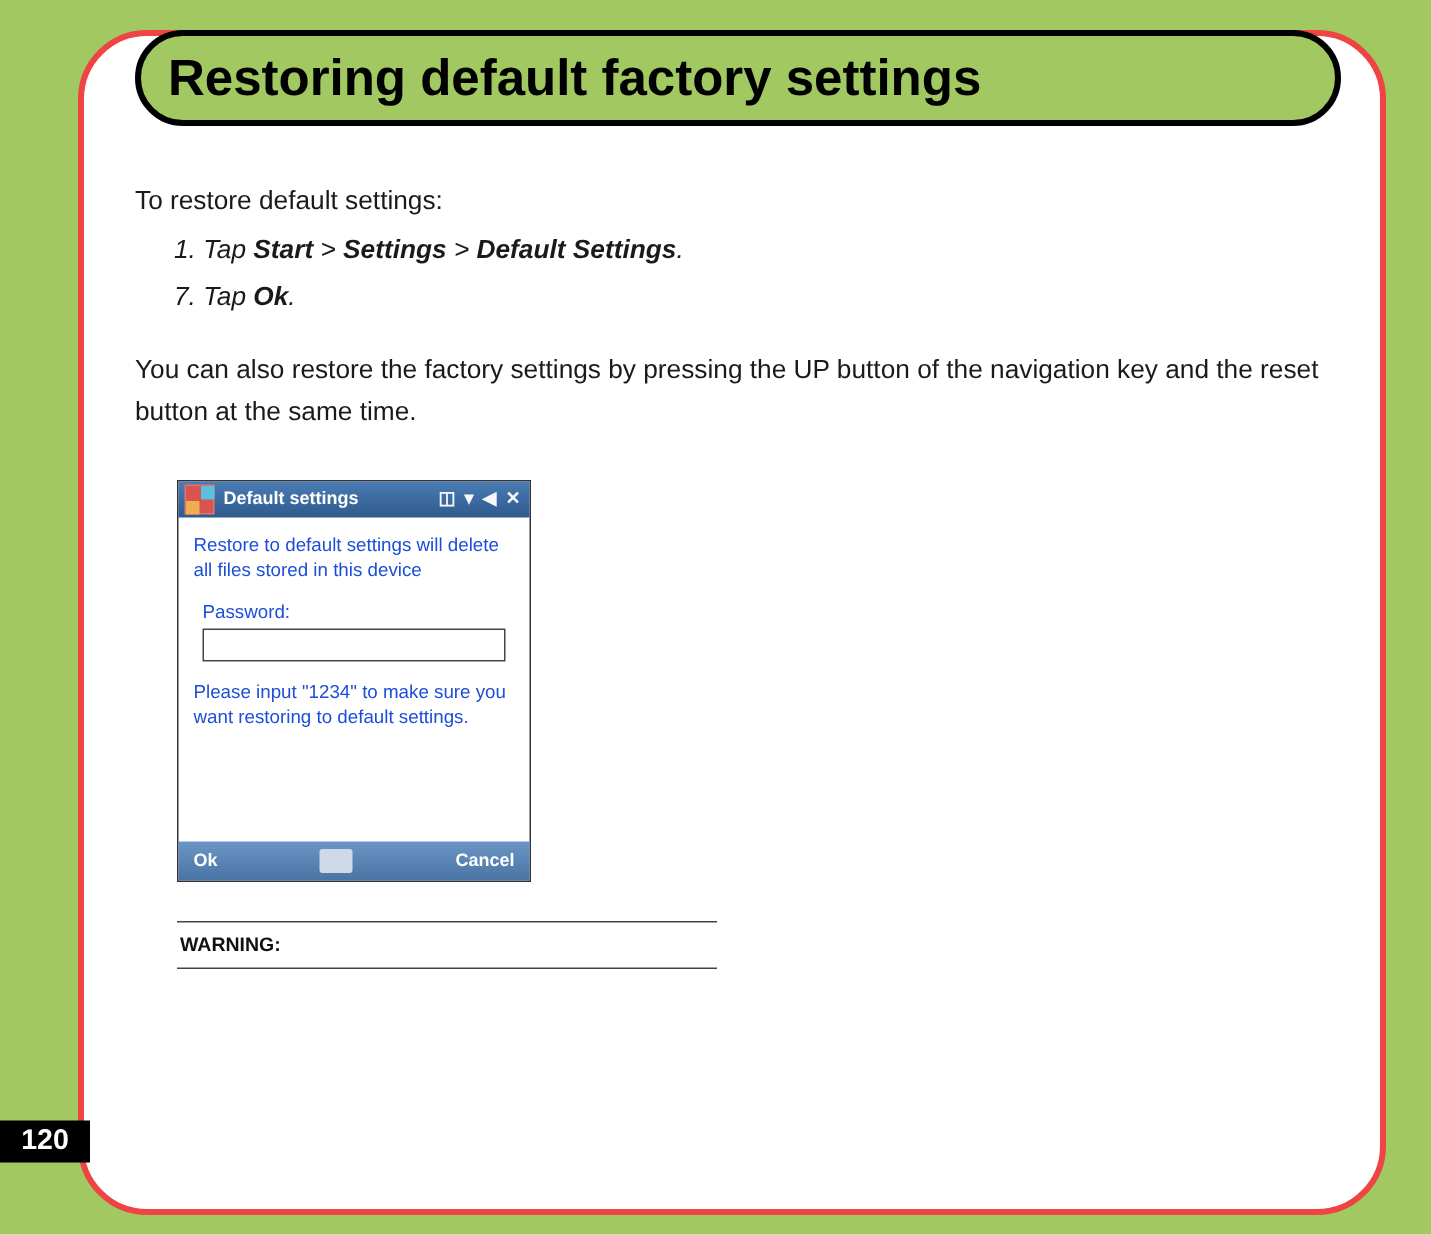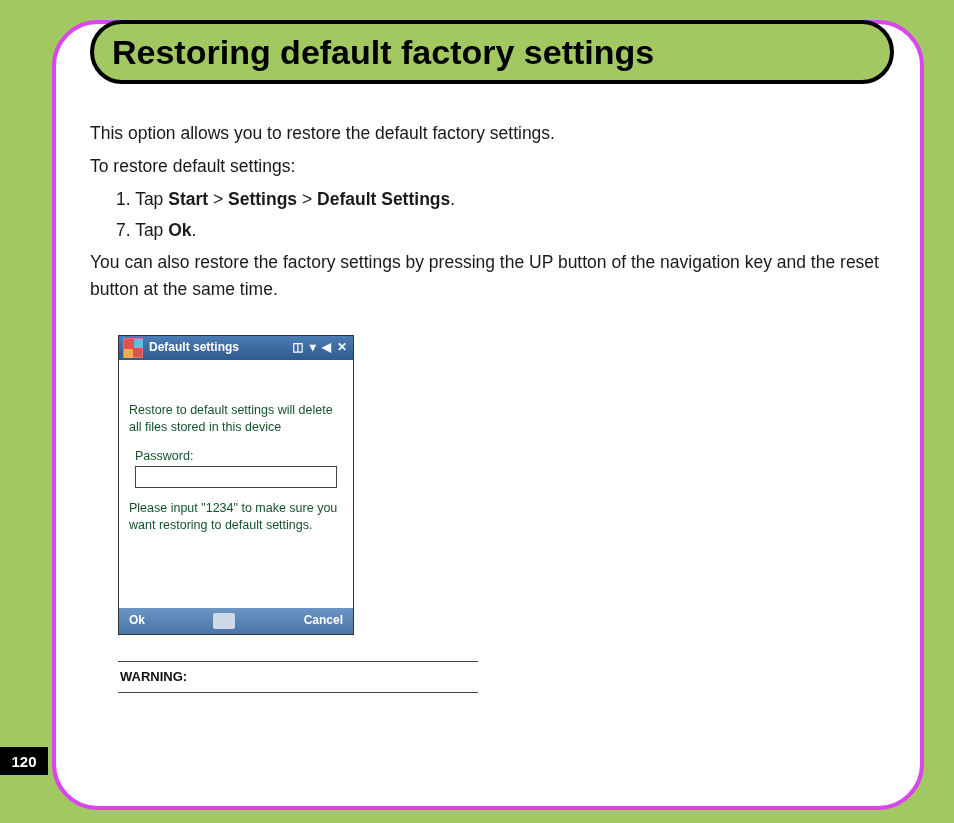--- a/index.html
+++ b/index.html
@@ -10,21 +10,21 @@
     position: relative;
     overflow: hidden;
   }
   .page-card {
     position: absolute;
     left: 52px;
     top: 20px;
     width: 872px;
     height: 790px;
     background: #fff;
-    border: 4px solid #d946ef;
+    border: 4px solid #ef4444;
     border-radius: 46px;
   }
   .title-pill {
     position: absolute;
     left: 34px;
     top: -4px;
     width: 804px;
     height: 64px;
     background: #a2c861;
     border: 4px solid #000;
@@ -41,21 +41,21 @@
   .content {
     position: absolute;
     left: 34px;
     top: 96px;
     width: 804px;
     color: #1a1a1a;
     font-size: 17.5px;
     line-height: 1.55;
   }
   .content p { margin: 0 0 6px 0; }
-  .content .steps { margin: 4px 0 4px 26px; }
+  .content .steps { margin: 4px 0 22px 26px; font-style: italic; }
   .content .steps p { margin: 4px 0; }
   .content strong { font-weight: bold; }
 
   
   .device {
     margin-top: 32px;
     margin-left: 28px;
     width: 236px;
     border: 1px solid #333;
     background: #fff;
@@ -88,24 +88,23 @@
     content: "";
     position: absolute;
     left: 0; top: 10px; width: 9px; height: 9px;
     background: #f0ad4e;
   }
   .dev-header .title { flex: 1; padding-left: 2px; }
   .dev-header .icons { display: flex; gap: 6px; padding-right: 6px; font-size: 12px; opacity: .95; }
   .dev-body {
     padding: 10px 10px 6px 10px;
     font-size: 12.5px;
-    color: #14532d;
+    color: #1d4ed8;
     line-height: 1.35;
     height: 216px;
-    margin-top: 32px;
   }
   .dev-body .pw-label { margin: 12px 0 2px 6px; }
   .dev-body .pw-input {
     margin: 0 6px 12px 6px;
     height: 22px;
     border: 1px solid #444;
     background: #fff;
   }
   .dev-footer {
     background: #5b87b8;
@@ -136,42 +135,41 @@
     font-size: 13px;
     line-height: 1.4;
     color: #111;
   }
   .warning-block .wlabel { font-weight: bold; }
 
   .page-number {
     position: absolute;
     left: 0;
     top: 747px;
-    width: 48px;
+    width: 60px;
     height: 28px;
     background: #000;
     color: #fff;
-    font-size: 15px;
+    font-size: 19px;
     font-weight: bold;
     display: flex;
     align-items: center;
     justify-content: center;
   }
 </style>
 </head>
 <body>
 
 <div class="page-card">
 
   <div class="title-pill">
     <h1>Restoring default factory settings</h1>
   </div>
 
   <div class="content">
-    <p>This option allows you to restore the default factory settings.</p>
     <p>To restore default settings:</p>
 
     <div class="steps">
       <p>
         <span>1. Tap </span><strong>Start</strong><span> &gt; </span><strong>Settings</strong><span> &gt; </span><strong>Default Settings</strong><span>.</span>
       </p>
       <p>
         <span>7. Tap </span><strong>Ok</strong><span>.</span>
       </p>
     </div>

